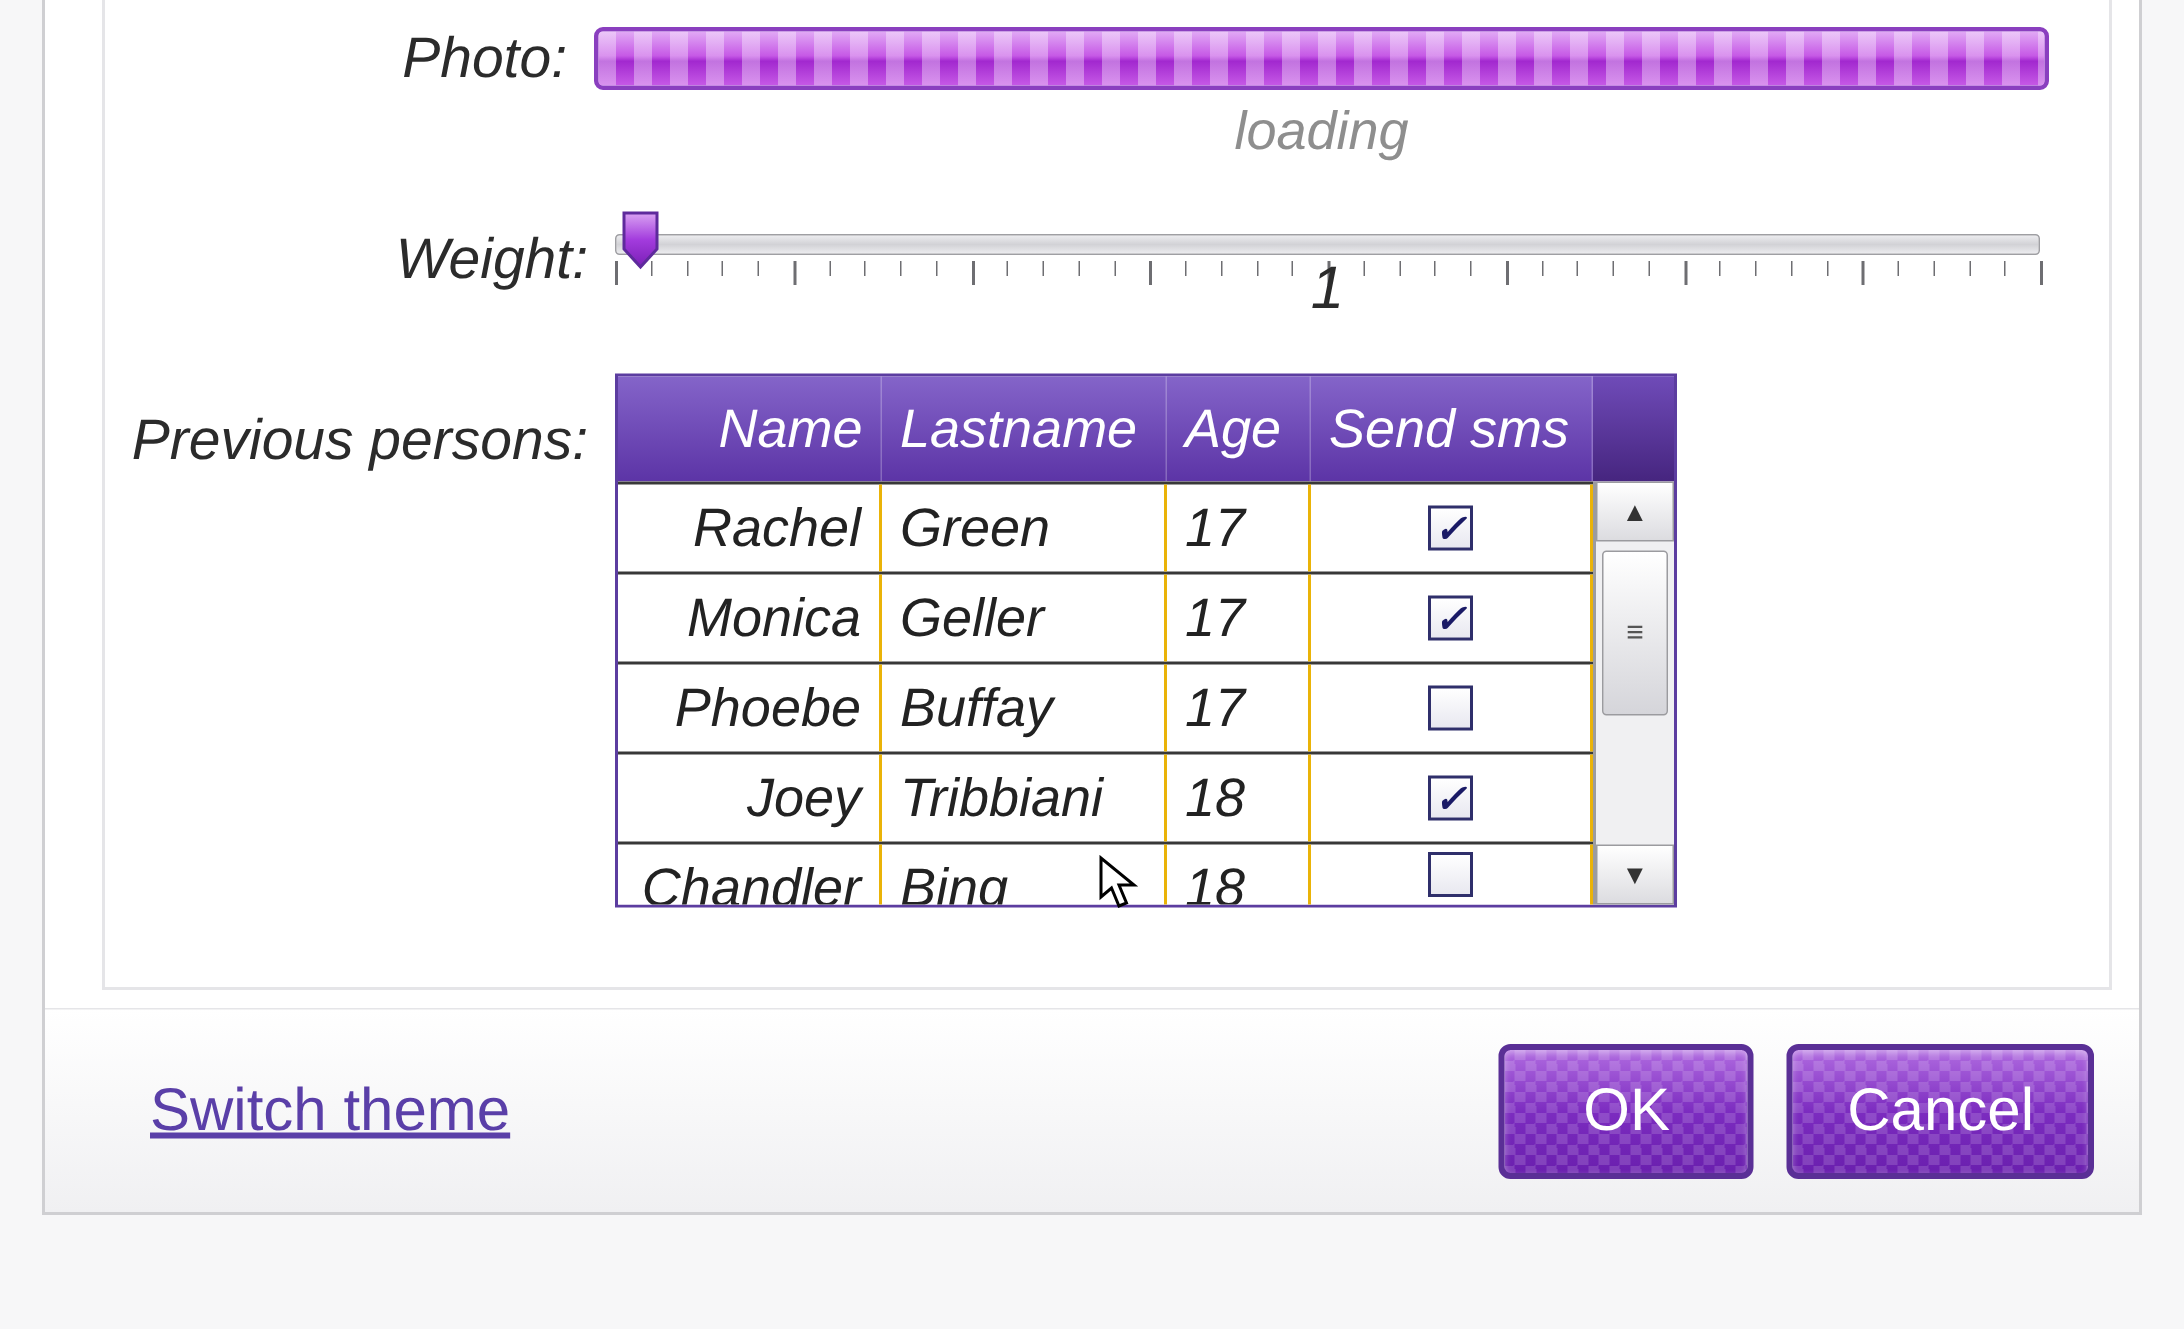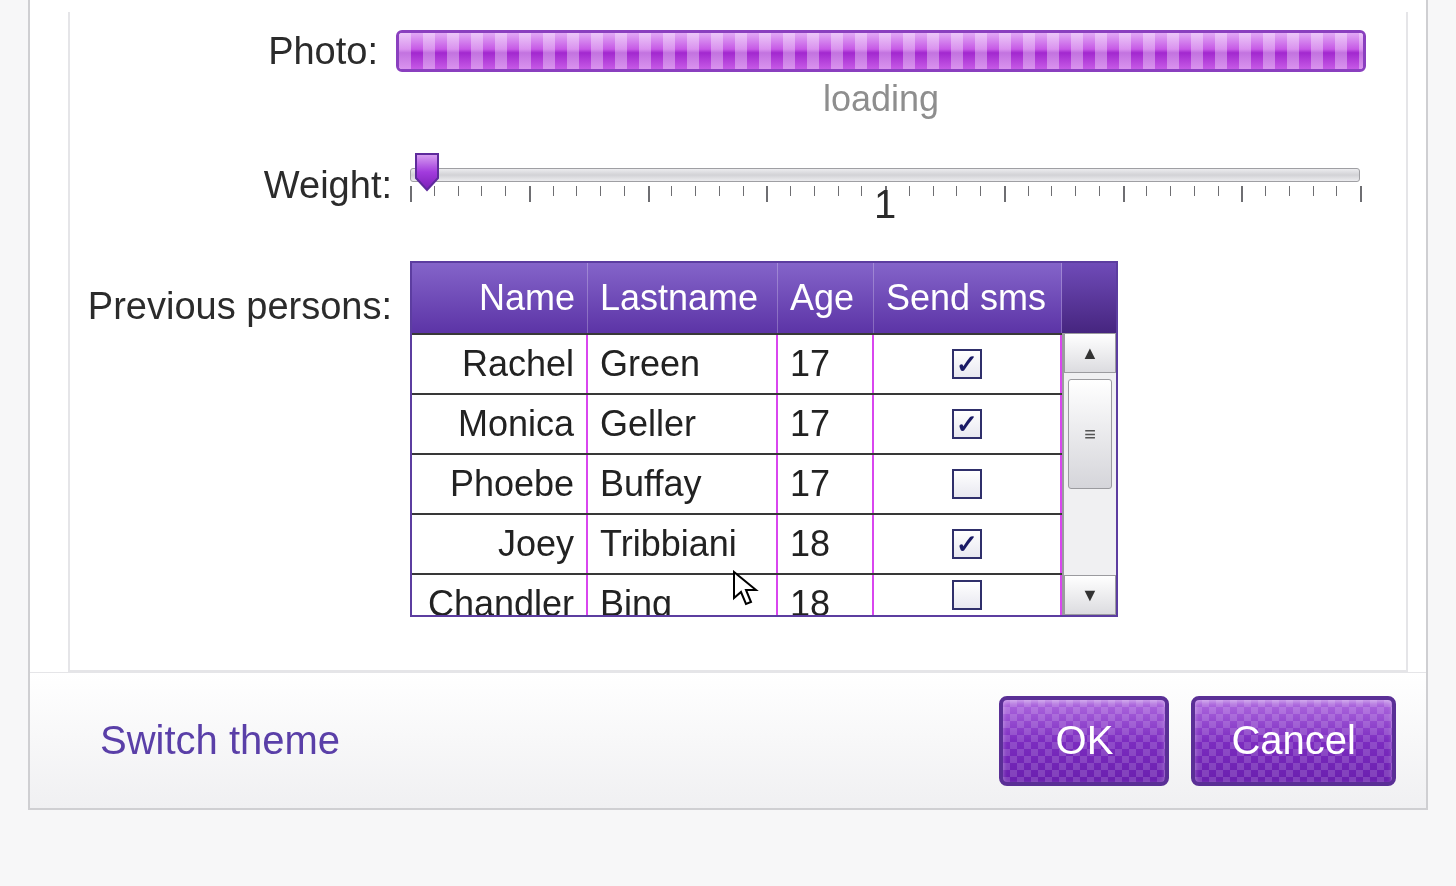--- a/index.html
+++ b/index.html
@@ -18,26 +18,27 @@
     top: 0;
     width: 1400px;
     height: 810px;
     background: #ffffff;
     border: 2px solid #cfcfd2;
     border-top: none;
   }
   .form-area {
     position: absolute;
     left: 38px;
-    top: 12px;
+    top: 0;
     width: 1340px;
     height: 660px;
     border: 2px solid #e5e5e8;
     border-top: none;
     background: #ffffff;
+    font-style: italic;
   }
   .row {
     display: flex;
     align-items: flex-start;
   }
   .label-col {
     width: 340px;
     text-align: right;
     padding-right: 18px;
     font-size: 38px;
@@ -140,21 +141,21 @@
   }
   .grid-body .grow {
     display: flex;
     border-top: 2px solid #383838;
     background: #ffffff;
   }
   .grid-body .cell {
     padding: 8px 12px;
     font-size: 36px;
     color: #222;
-    border-right: 2px solid #d946ef;
+    border-right: 2px solid #eab308;
     height: 58px;
     overflow: hidden;
     white-space: nowrap;
   }
   .grid-body .grow.cut .cell { height: 40px; }
   .col-name { width: 176px; text-align: right; }
   .col-last { width: 190px; }
   .col-age  { width: 96px; }
   .col-sms  { width: 188px; display:flex; align-items:center; justify-content:center; border-right:none; }
   .grid-header .col-sms { justify-content:flex-start; }
@@ -207,20 +208,21 @@
     height: 136px;
     background: linear-gradient(180deg,#ffffff 0%, #f0f0f2 100%);
     border-top: 1px solid #e5e5e8;
     display:flex;
     align-items:center;
   }
   .theme-link {
     margin-left: 70px;
     font-size: 40px;
     color: #5a3fa8;
+    text-decoration: underline;
     cursor: pointer;
   }
   .btn-group { margin-left: auto; margin-right: 30px; display:flex; gap:22px;border-radius:15px; }
   .btn {
     min-width: 170px;
     height: 90px;
     padding: 0 36px;
     font-size: 40px;
     color: #ffffff;
     border: 4px solid #5a2f96;

